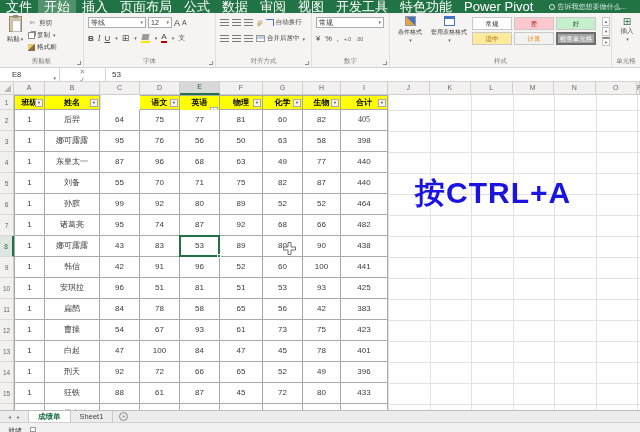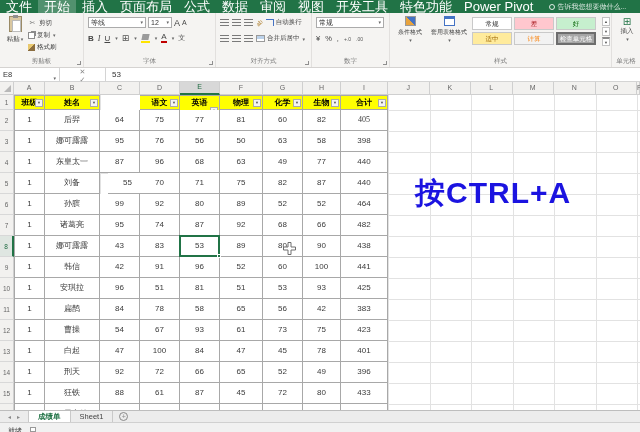--- a/index.html
+++ b/index.html
@@ -59,21 +59,21 @@
   .chip { border:1px solid #c9c9c9; font-size:6.5px; line-height:11px; text-align:center; overflow:hidden; white-space:nowrap; }
   .chip.selected { border:2px solid #6d6d6d; line-height:9px; }
   .galscroll { position:absolute; left:212px; top:3px; display:flex; flex-direction:column; gap:1px; }
   .gs { width:8px; height:9px; background:#fff; border:1px solid #c3c3c3; font-size:4px; color:#555; text-align:center; line-height:7px; }
   
   .insbtn { position:absolute; left:3px; top:3px; width:24px; text-align:center; font-size:6.5px; color:#444; }
   .insic { font-size:10px; color:#217346; line-height:10px; }
 
   
   #formulabar { position:absolute; left:0; top:68px; width:640px; height:14px; background:#fff; border-bottom:1px solid #d4d4d4; display:flex; align-items:stretch; }
-  #namebox { width:60px; border-right:1px solid #d4d4d4; font-size:7.5px; line-height:13px; padding-left:3px; color:#333; position:relative; }
+  #namebox { width:60px; border-right:1px solid #d4d4d4; font-size:7.5px; line-height:13px; padding-left:12px; color:#333; position:relative; }
   #namebox .dd { position:absolute; right:3px; top:4px; }
   #fxbtns { width:46px; border-right:1px solid #d4d4d4; display:flex; align-items:center; justify-content:space-around; color:#8a8a8a; font-size:7px;flex-direction:column; }
   .fx { font-family:"Liberation Serif",serif; font-style:italic; font-size:8px; color:#6a6a6a; }
   #fvalue { flex:1; font-size:8px; line-height:13px; padding-left:6px; color:#333; }
 
   
   #colheaders { position:absolute; left:0; top:82px; width:640px; height:13px; background:#f2f1ef; }
   #corner { position:absolute; left:0; top:0; width:14px; height:13px; border-right:1px solid #cfcfcf; border-bottom:1px solid #cfcfcf; }
   #corner:after { content:""; position:absolute; right:2px; bottom:2px; border-left:7px solid transparent; border-bottom:7px solid #b8b8b8; }
   .colh { position:absolute; top:0; height:13px; border-right:1px solid #cfcfcf; border-bottom:1px solid #cfcfcf; font-size:7px; color:#666; text-align:center; line-height:12px; }
@@ -385,21 +385,21 @@
     <div class="tcell" style="left: 45px; width: 55px; top: 57px; height: 21px; line-height: 20px;">东皇太一</div>
     <div class="tcell" style="left: 100px; width: 40px; top: 57px; height: 21px; line-height: 20px;">87</div>
     <div class="tcell" style="left: 140px; width: 40px; top: 57px; height: 21px; line-height: 20px;">96</div>
     <div class="tcell" style="left: 180px; width: 40px; top: 57px; height: 21px; line-height: 20px;">68</div>
     <div class="tcell" style="left: 220px; width: 43px; top: 57px; height: 21px; line-height: 20px;">63</div>
     <div class="tcell" style="left: 263px; width: 40px; top: 57px; height: 21px; line-height: 20px;">49</div>
     <div class="tcell" style="left: 303px; width: 38px; top: 57px; height: 21px; line-height: 20px;">77</div>
     <div class="tcell" style="left: 341px; width: 47px; top: 57px; height: 21px; line-height: 20px;">440</div>
     <div class="tcell first" style="left: 14px; width: 31px; top: 78px; height: 21px; line-height: 20px;">1</div>
     <div class="tcell" style="left: 45px; width: 55px; top: 78px; height: 21px; line-height: 20px;">刘备</div>
-    <div class="tcell" style="left: 108px; width: 40px; top: 78px; height: 21px; line-height: 20px;">55</div>
+    <div class="tcell" style="left: 100px; width: 40px; top: 78px; height: 21px; line-height: 20px;">55</div>
     <div class="tcell" style="left: 140px; width: 40px; top: 78px; height: 21px; line-height: 20px;">70</div>
     <div class="tcell" style="left: 180px; width: 40px; top: 78px; height: 21px; line-height: 20px;">71</div>
     <div class="tcell" style="left: 220px; width: 43px; top: 78px; height: 21px; line-height: 20px;">75</div>
     <div class="tcell" style="left: 263px; width: 40px; top: 78px; height: 21px; line-height: 20px;">82</div>
     <div class="tcell" style="left: 303px; width: 38px; top: 78px; height: 21px; line-height: 20px;">87</div>
     <div class="tcell" style="left: 341px; width: 47px; top: 78px; height: 21px; line-height: 20px;">440</div>
     <div class="tcell first" style="left: 14px; width: 31px; top: 99px; height: 21px; line-height: 20px;">1</div>
     <div class="tcell" style="left: 45px; width: 55px; top: 99px; height: 21px; line-height: 20px;">孙膑</div>
     <div class="tcell" style="left: 100px; width: 40px; top: 99px; height: 21px; line-height: 20px;">99</div>
     <div class="tcell" style="left: 140px; width: 40px; top: 99px; height: 21px; line-height: 20px;">92</div>

